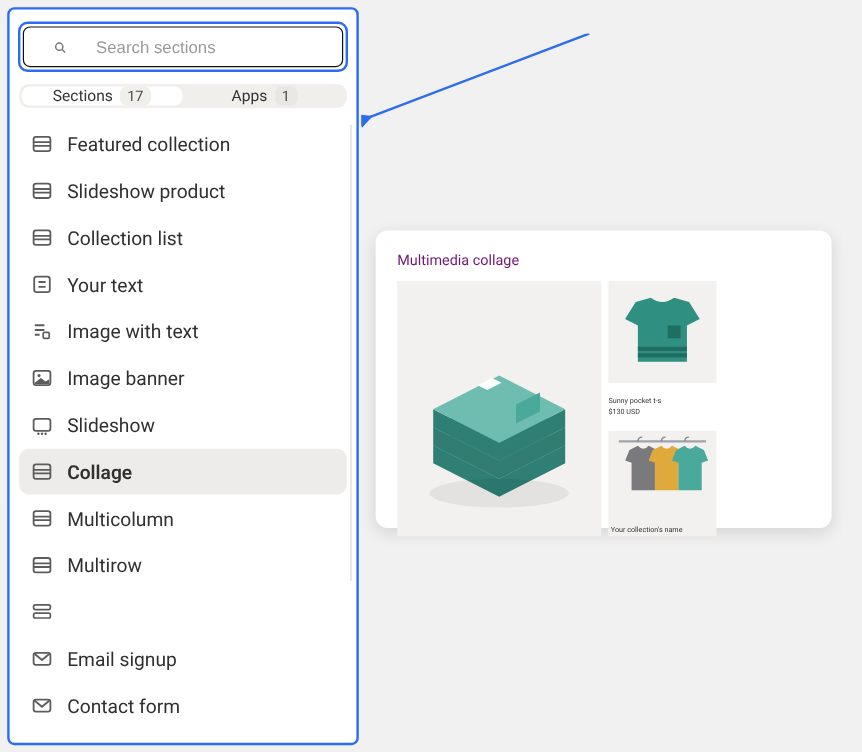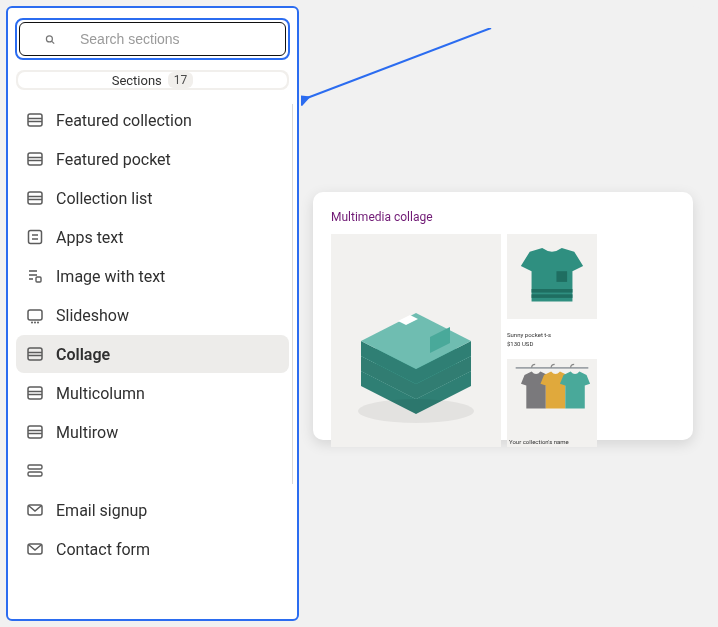--- a/index.html
+++ b/index.html
@@ -215,64 +215,76 @@
         </svg>
         <input type="text" placeholder="Search sections" style="">
       </div>
     </div>
 
     <div class="tabs">
       <div class="tab active">
         <span>Sections</span>
         <span class="badge">17</span>
       </div>
+      <div class="tab">
+        <span>Apps</span>
+        <span class="badge">1</span>
+      </div>
     </div>
 
     <div class="list-wrap">
       <div class="scroll-line"></div>
       <div class="list-scroll" id="section-list">
           <div class="section-item">
             <span class="section-icon">
               <svg viewBox="0 0 18 18">
                 <use href="#ic-section"></use>
               </svg>
             </span>
             <span>Featured collection</span>
           </div>
           <div class="section-item">
             <span class="section-icon">
               <svg viewBox="0 0 18 18">
                 <use href="#ic-section"></use>
               </svg>
             </span>
-            <span>Featured pocket</span>
+            <span>Slideshow product</span>
           </div>
           <div class="section-item">
             <span class="section-icon">
               <svg viewBox="0 0 18 18">
                 <use href="#ic-section"></use>
               </svg>
             </span>
             <span>Collection list</span>
           </div>
           <div class="section-item">
             <span class="section-icon">
               <svg viewBox="0 0 18 18">
                 <use href="#ic-richtext"></use>
               </svg>
             </span>
-            <span>Apps text</span>
+            <span>Your text</span>
           </div>
           <div class="section-item">
             <span class="section-icon">
               <svg viewBox="0 0 18 18">
                 <use href="#ic-imagetext"></use>
               </svg>
             </span>
             <span>Image with text</span>
+          </div>
+          <div class="section-item">
+            <span class="section-icon">
+              <svg viewBox="0 0 18 18">
+                <use href="#ic-imagebanner"></use>
+              </svg>
+            </span>
+            <span>Image banner</span>
           </div>
           <div class="section-item">
             <span class="section-icon">
               <svg viewBox="0 0 18 18">
                 <use href="#ic-slideshow"></use>
               </svg>
             </span>
             <span>Slideshow</span>
           </div>
           <div class="section-item selected">

